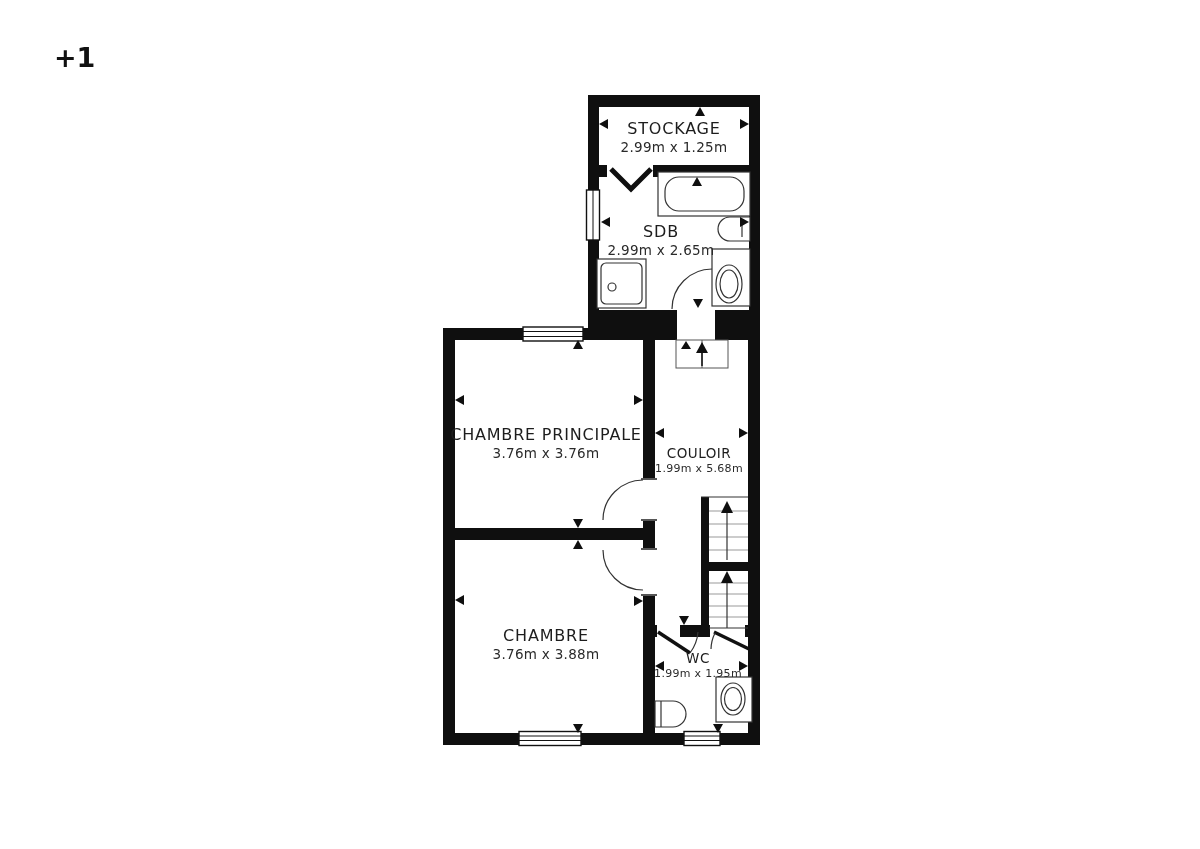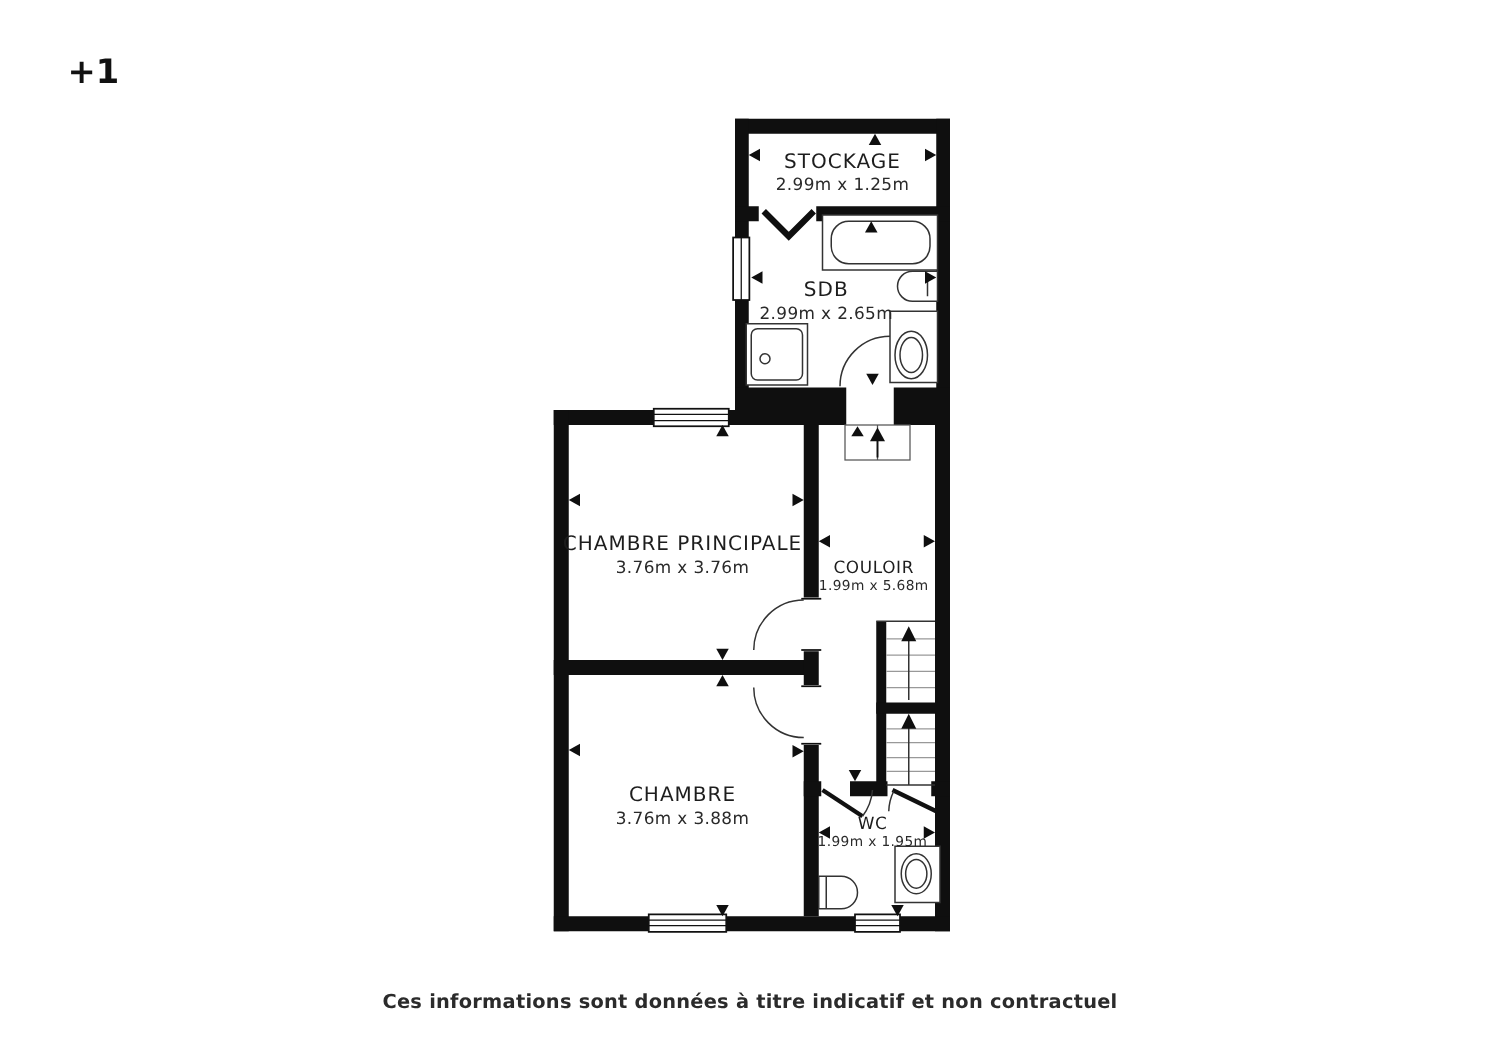--- a/index.html
+++ b/index.html
@@ -187,14 +187,13 @@
     <g>
       <text x="546" y="641" class="room-name">CHAMBRE</text>
       <text x="546" y="659" class="room-dims">3.76m x 3.88m</text>
     </g>
     <g>
       <text x="698" y="663" class="room-name sm">WC</text>
       <text x="698" y="677" class="room-dims sm">1.99m x 1.95m</text>
     </g>
   </svg>
 
-  <div class="disclaimer">Ces informations sont données à titre indicatif et non contractuel</div>
 </div>
 
 </body></html>

